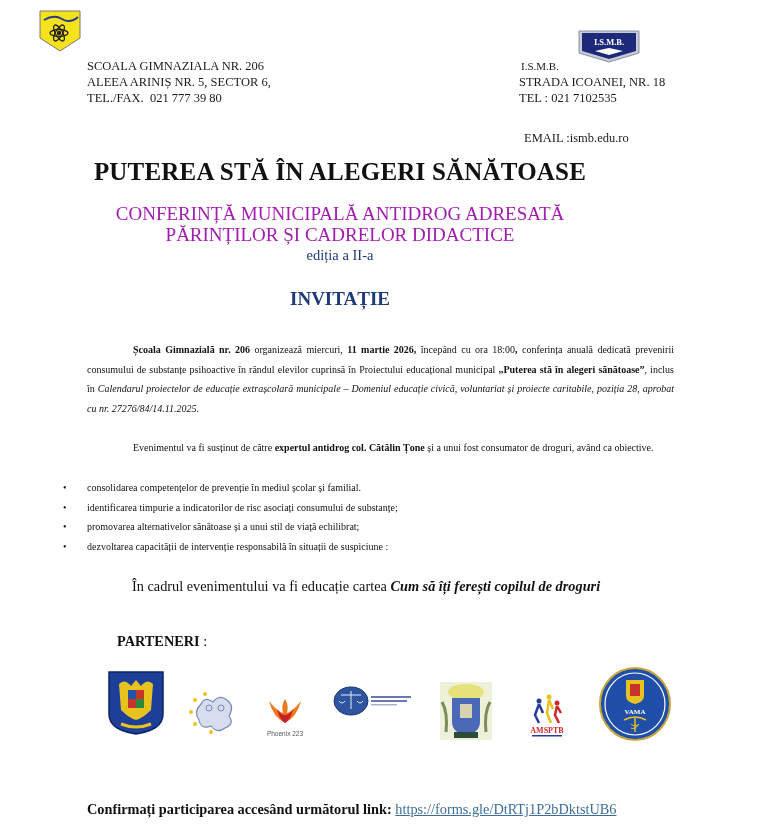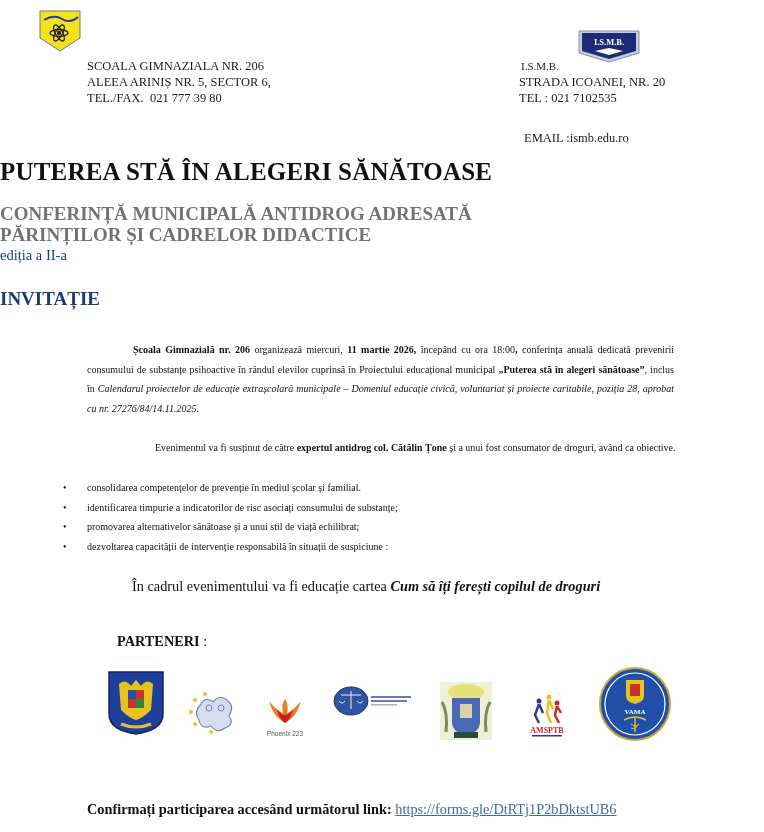--- a/index.html
+++ b/index.html
@@ -4,23 +4,23 @@
 <style>
   html, body { margin: 0; padding: 0; background: #ffffff; }
   body {
     width: 764px; height: 832px; position: relative; overflow: hidden;
     font-family: "Liberation Serif", serif; color: #111;
   }
   .abs { position: absolute; }
   .hdr { font-size: 12.5px; line-height: 16px; color: #1a1a1a; }
   .hdr div { white-space: nowrap; }
   a.link { color: #3b6e9c; text-decoration: underline; }
-  .title { left: 0; width: 680px; text-align: left; }
+  .title { left: 0; width: 680px; text-align: center; }
   .t1 { top: 158px; font-size: 25px; font-weight: bold; color: #111; letter-spacing: 0.2px; }
-  .t2 { top: 203px; font-size: 19px; font-weight: bold; color: #737373; line-height: 21px; }
+  .t2 { top: 203px; font-size: 19px; font-weight: normal; color: #a21caf; line-height: 21px; }
   .t3 { top: 247px; font-size: 14.5px; color: #1f3a78; }
   .t4 { top: 288px; font-size: 19px; font-weight: bold; color: #1f3a78; }
   .body { left: 87px; width: 587px; font-size: 10px; line-height: 19.5px; text-align: justify; }
   .indent { text-indent: 46px; }
   ul.obj { margin: 0; padding: 0; list-style: none; }
   ul.obj li { position: relative; padding-left: 0; white-space: nowrap; }
   ul.obj li .bullet { position: absolute; left: -24px; top: 0; }
   .logo { position: absolute; }
 </style>
 </head>
@@ -47,38 +47,38 @@
   <svg width="64" height="34" viewBox="0 0 64 34">
     <path d="M2 2 H62 V24 L32 33 L2 24 Z" fill="#c9ccd6" stroke="#8a8fa3" stroke-width="1"></path>
     <path d="M5 4 H59 V22 L32 30 L5 22 Z" fill="#1d2a7a"></path>
     <text x="32" y="16" text-anchor="middle" font-family="Liberation Serif, serif" font-size="8.5" font-weight="bold" fill="#ffffff">I.S.M.B.</text>
     <path d="M18 22 L32 19 L46 22 L32 26 Z" fill="#ffffff"></path>
   </svg>
 </div>
 
 <div class="abs hdr" style="left:519px;top:58px;">
   <div style="font-size:11px;padding-left:2px;">I.S.M.B.</div>
-  <div>STRADA ICOANEI, NR. 20</div>
+  <div>STRADA ICOANEI, NR. 18</div>
   <div>TEL : 021 7102535</div>
   <div style="padding-left:5px;margin-top:24px;">EMAIL :ismb.edu.ro</div>
 </div>
 
 <div class="abs title t1">PUTEREA STĂ ÎN ALEGERI SĂNĂTOASE</div>
 <div class="abs title t2">
   <div>CONFERINȚĂ MUNICIPALĂ ANTIDROG ADRESATĂ</div>
   <div>PĂRINȚILOR ȘI CADRELOR DIDACTICE</div>
 </div>
 <div class="abs title t3">ediția a II-a</div>
 <div class="abs title t4">INVITAȚIE</div>
 
 <div class="abs body indent" style="top:340px;">
   <b>Școala Gimnazială nr. 206</b><span> organizează miercuri, </span><b>11 martie 2026,</b><span> începând cu ora 18:00</span><b>,</b><span> conferința anuală dedicată prevenirii consumului de substanțe psihoactive în rândul elevilor cuprinsă în Proiectului educațional municipal </span><b>„Puterea stă în alegeri sănătoase”</b><span>, inclus în </span><i>Calendarul proiectelor de educație extrașcolară municipale – Domeniul educație civică, voluntariat și proiecte caritabile, poziția 28, aprobat cu nr. 27276/84/14.11.2025</i><span>.</span>
 </div>
 
-<div class="abs body indent" style="top:438px;margin-left:22px;">
+<div class="abs body indent" style="top:438px;">
   <span>Evenimentul va fi susținut de către </span><b>expertul antidrog col. Cătălin Țone</b><span> și a unui fost consumator de droguri, având ca obiective.</span>
 </div>
 
 <div class="abs body" style="top:478px;">
   <ul class="obj">
     <li><span class="bullet">•</span><span>consolidarea competențelor de prevenție în mediul școlar și familial.</span></li>
     <li><span class="bullet">•</span><span>identificarea timpurie a indicatorilor de risc asociați consumului de substanțe;</span></li>
     <li><span class="bullet">•</span><span>promovarea alternativelor sănătoase și a unui stil de viață echilibrat;</span></li>
     <li><span class="bullet">•</span><span>dezvoltarea capacității de intervenție responsabilă în situații de suspiciune :</span></li>
   </ul>

